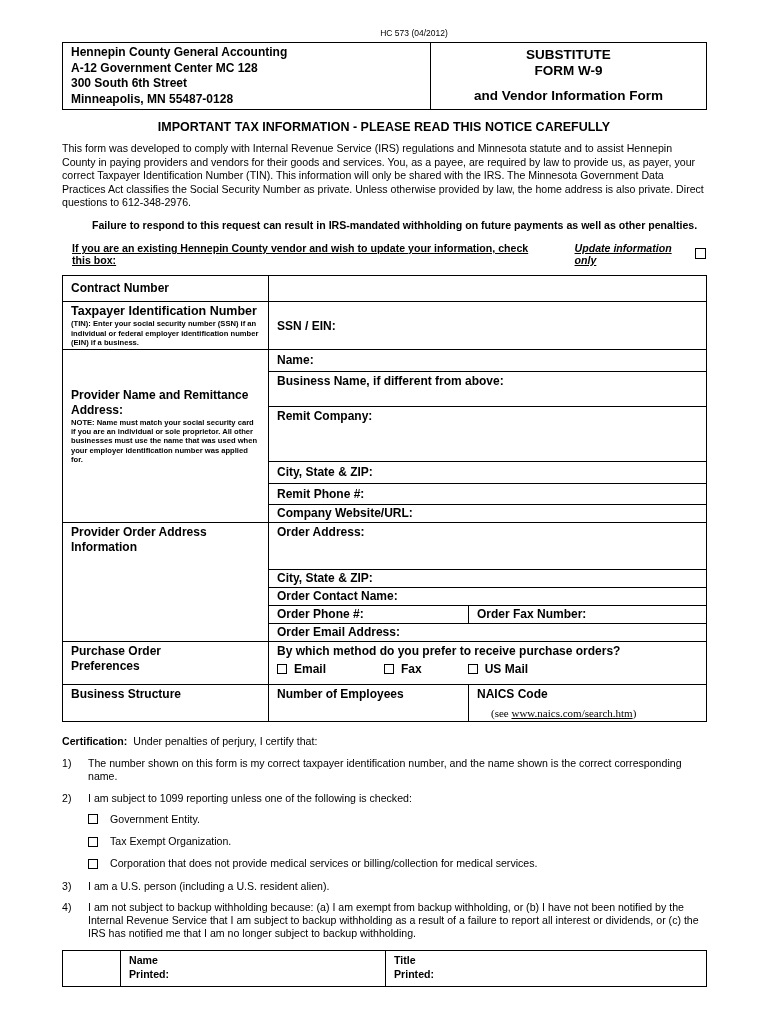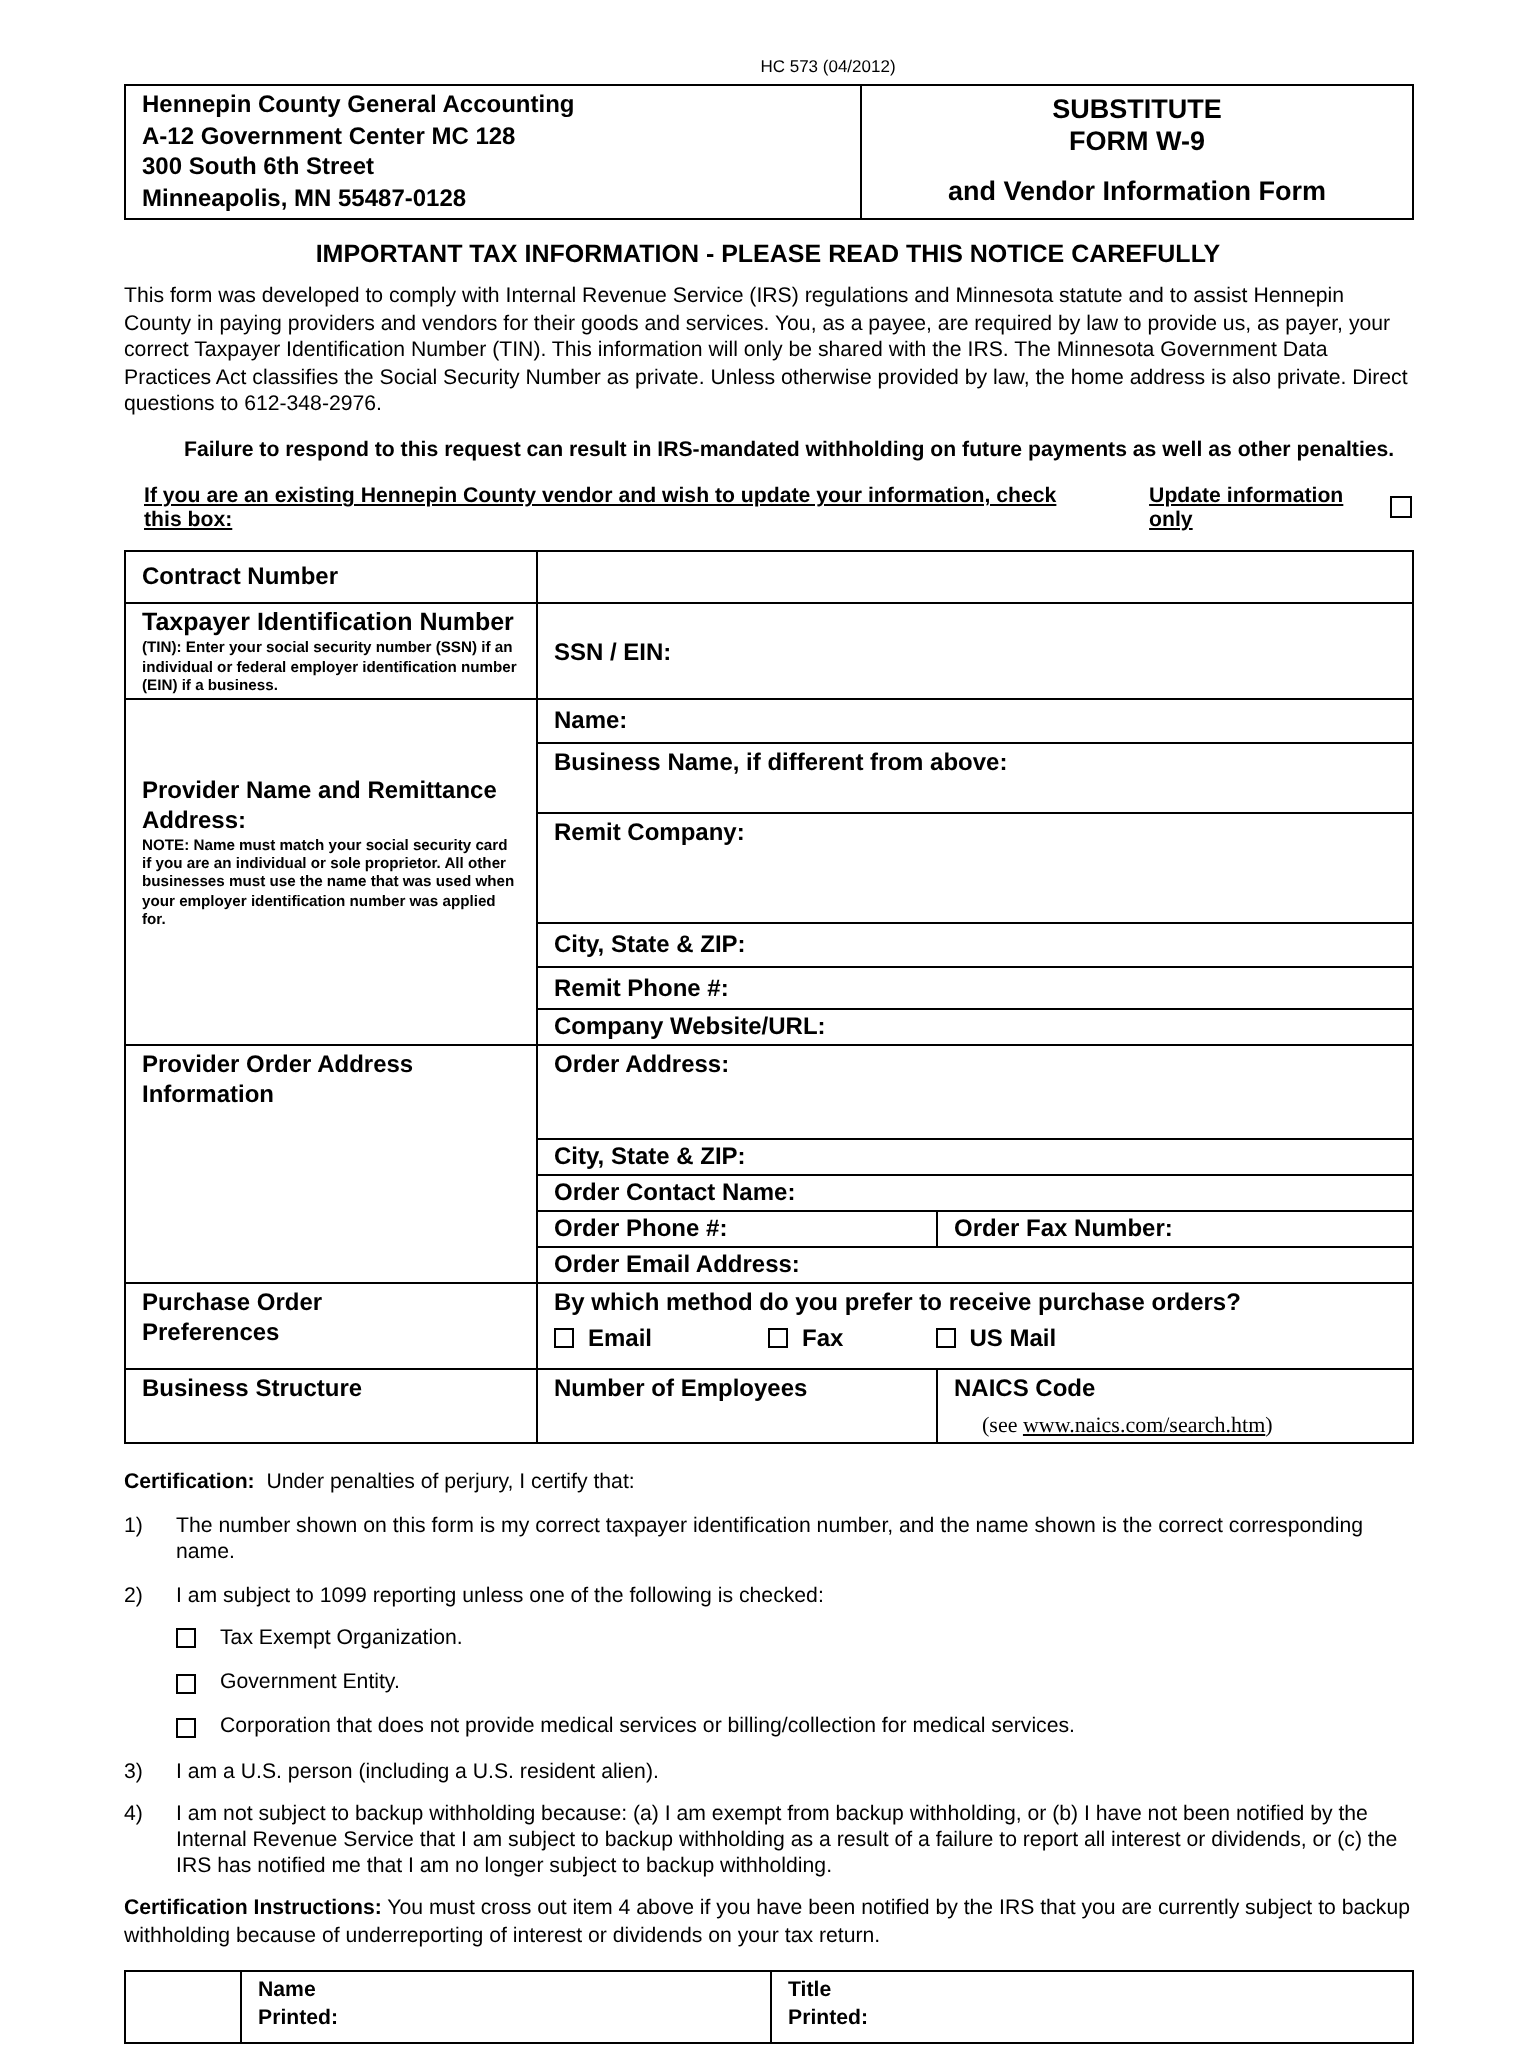--- a/index.html
+++ b/index.html
@@ -20,21 +20,21 @@
   .hdr td { padding: 5px 10px; }
   .hdr .agency { font-weight: bold; font-size: 12px; line-height: 15.5px; }
   .hdr .wtitle { text-align: center; font-weight: bold; font-size: 13.5px; line-height: 16px; padding-top: 4px; }
   .wtitle .gap { margin-top: 9px; }
 
   .notice-title { font-weight: bold; font-size: 12.5px; text-align: center; margin: 10px 0 8px 0; }
   .body-par { font-size: 10.6px; line-height: 13.6px; }
   .warning { font-weight: bold; font-size: 10.6px; margin-top: 9px; margin-left: 30px; }
   .update-line { margin: 11px 0 9px 10px; font-size: 10.6px; display: flex; align-items: center; }
   .update-line .u-bold { font-weight: bold; text-decoration: underline; }
-  .update-line .u-italic { font-weight: bold; text-decoration: underline; margin-left: 38px; }
+  .update-line .u-italic { font-weight: bold; font-style: italic; text-decoration: underline; margin-left: 38px; }
 
   .cb { display: inline-block; width: 10px; height: 10px; border: 1.2px solid #000; background: #fff; flex-shrink: 0; }
   .update-line .cb { width: 11px; height: 11px; margin-left: 8px; }
 
   
   .lbl { font-weight: bold; font-size: 12px; line-height: 14.5px; }
   .small-note { font-weight: bold; font-size: 7.6px; line-height: 9.2px; margin-top: 1px; }
   .fld { font-weight: bold; font-size: 12px; }
   .pad-mid { padding-top: 38px !important; }
   .po-question { font-weight: bold; font-size: 12px; }
@@ -240,44 +240,41 @@
         <span class="cert-text">The number shown on this form is my correct taxpayer identification number, and the name shown is the correct corresponding name.</span>
       </div>
       <div class="cert-item">
         <span class="cert-num">2)</span>
         <span class="cert-text">I am subject to 1099 reporting unless one of the following is checked:</span>
       </div>
 
       <div class="cert-cbs">
         <div class="cert-cb-row">
           <span class="cb"></span>
-          <span>Tax Exempt Organization.</span>
+          <span>Government Entity.</span>
         </div>
         <div class="cert-cb-row">
           <span class="cb"></span>
-          <span>Government Entity.</span>
+          <span>Tax Exempt Organization.</span>
         </div>
         <div class="cert-cb-row">
           <span class="cb"></span>
           <span>Corporation that does not provide medical services or billing/collection for medical services.</span>
         </div>
       </div>
 
       <div class="cert-item">
         <span class="cert-num">3)</span>
         <span class="cert-text">I am a U.S. person (including a U.S. resident alien).</span>
       </div>
       <div class="cert-item">
         <span class="cert-num">4)</span>
         <span class="cert-text">I am not subject to backup withholding because: (a) I am exempt from backup withholding, or (b) I have not been notified by the Internal Revenue Service that I am subject to backup withholding as a result of a failure to report all interest or dividends, or (c) the IRS has notified me that I am no longer subject to backup withholding.</span>
       </div>
 
-      <div class="cert-instr">
-        <b>Certification Instructions:</b><span> You must cross out item 4 above if you have been notified by the IRS that you are currently subject to backup withholding because of underreporting of interest or dividends on your tax return.</span>
-      </div>
     </div>
 
     <table class="grid sig">
       <colgroup>
           <col style="width:58px">
           <col style="width:265px">
           <col style="width:147px">
           <col style="width:174px">
         </colgroup>
       <tbody>

